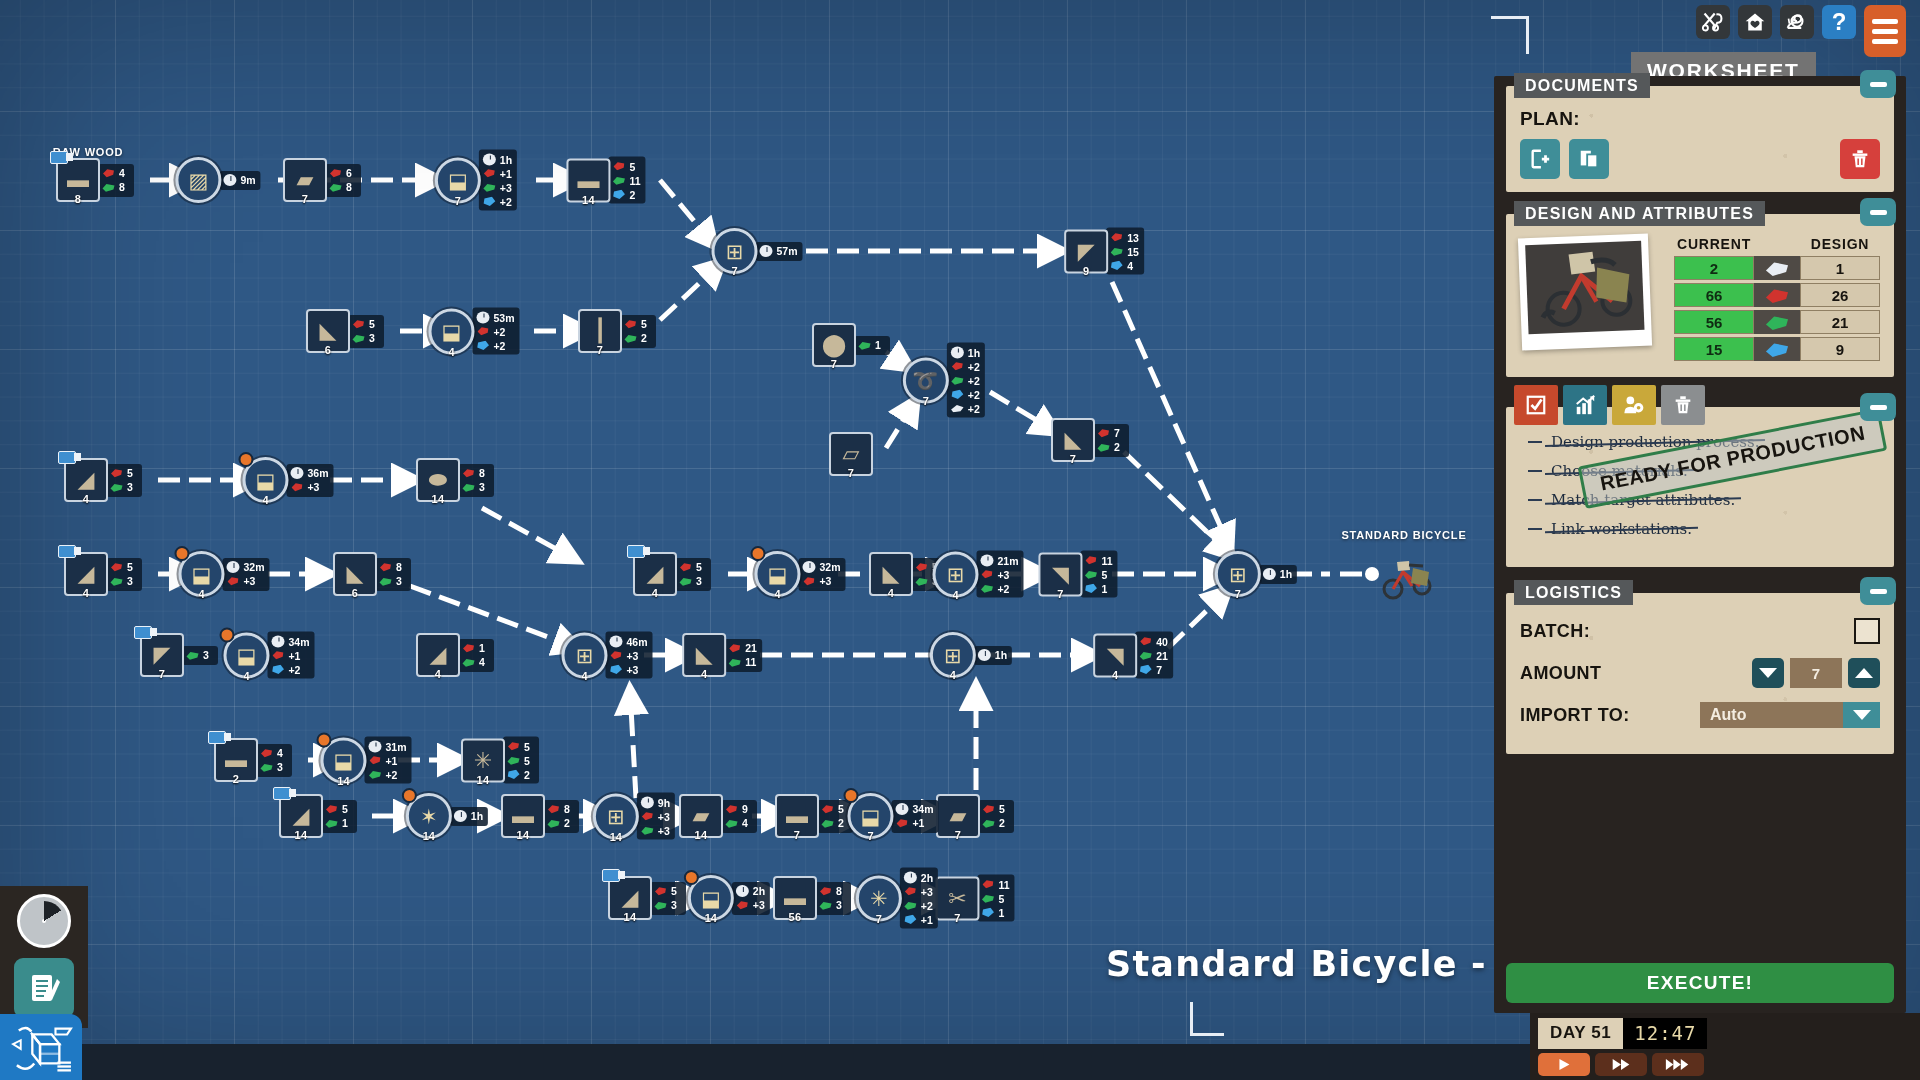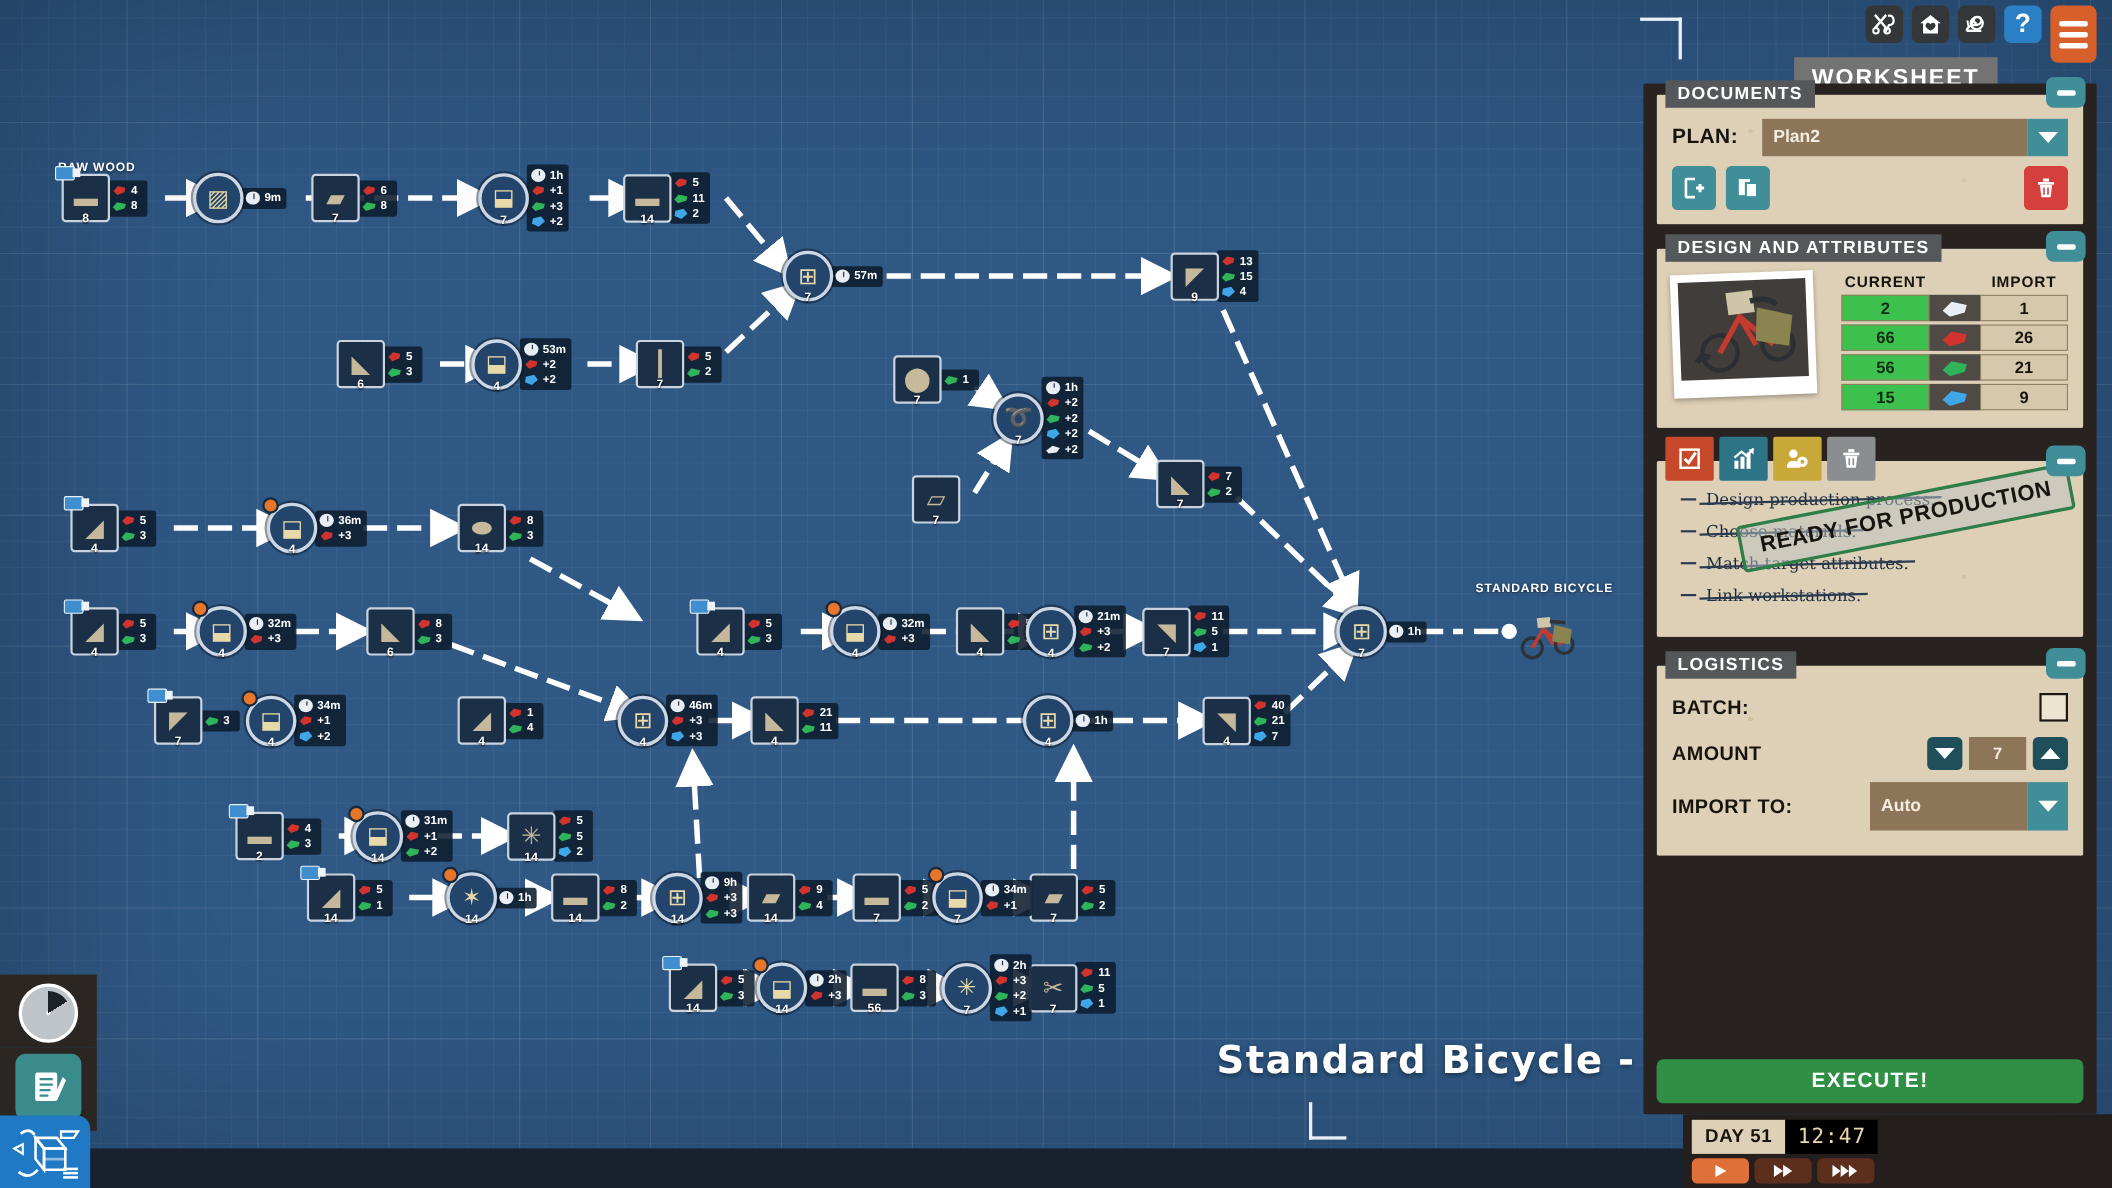--- a/index.html
+++ b/index.html
@@ -202,21 +202,21 @@
   
   .lrow{ display:flex; align-items:center; margin-bottom:10px; min-height:32px;}
   .lrow .lbl{ font-weight:700;font-size:18px;color:#17140f; letter-spacing:.4px; flex:1;}
   .chkbox{ width:26px;height:26px;background:#ece3d0;border:2.5px solid #1a1712;
      cursor:pointer;}
   .stepper{ display:flex; align-items:center; gap:6px;}
   .stepbtn{ width:32px;height:30px;background:#1f4f5a;border-radius:5px;
      display:flex;align-items:center;justify-content:center;cursor:pointer;}
   .stepval{ width:52px;height:30px;background:#8d7559;color:#f3ece0;
      display:flex;align-items:center;justify-content:center;font-weight:700;font-size:15px;}
-  .importcombo{ width:178px; display:flex; height:44px;}
+  .importcombo{ width:178px; display:flex; height:26px;}
 
   .execute{ width:100%; height:40px; background:#2f8f44; border-radius:6px;
      display:flex;align-items:center;justify-content:center; color:#fff;
      font-weight:700; font-size:19px; letter-spacing:1.3px; cursor:pointer;
      position:absolute; left:12px; right:12px; bottom:10px; width:calc(100% - 24px);}
 
   
   .statusbar{ position:absolute; left:1530px; bottom:0; width:390px; height:67px;
      background:#241f1c; display:flex; align-items:center; padding:5px 8px; gap:8px;}
   .daywrap{ display:flex; flex-direction:column; gap:4px;}
@@ -1268,26 +1268,20 @@
   <div class="panel">
 
     <div class="sect">
       <div class="sect-head">DOCUMENTS</div>
       <div class="minus">
           <i></i>
         </div>
       <div class="sect-body">
         <div class="frow">
           <div class="flabel">PLAN:</div>
-          <div class="combo">
-            <div class="cval">Plan2</div>
-            <div class="carrow">
-                <div class="chev"></div>
-              </div>
-          </div>
         </div>
         <div class="btnrow">
           <div class="sqbtn">
             <svg viewBox="0 0 24 24" width="22" height="22">
               <path d="M13 3 H5 a1 1 0 0 0 -1 1 v16 a1 1 0 0 0 1 1 h8" fill="none" stroke="#fff" stroke-width="2.6"></path>
               <path d="M14 12 H22 M18 8 V16" stroke="#fff" stroke-width="3"></path>
             </svg>
           </div>
           <div class="sqbtn">
             <svg viewBox="0 0 24 24" width="22" height="22">
@@ -1327,21 +1321,21 @@
               <polygon points="40,8 64,6 66,26 42,28" fill="#cfc5a8"></polygon>
               <path d="M62 16 q16 -4 24 4" stroke="#2b2f33" stroke-width="5" fill="none"></path>
               <path d="M24 66 q-8 -4 -12 4" stroke="#2b2f33" stroke-width="5" fill="none"></path>
             </svg>
           </div>
         </div>
         <div class="attr">
           <div class="attr-head">
             <div class="c1">CURRENT</div>
             <div class="c2"></div>
-            <div class="c3">IMPORT</div>
+            <div class="c3">DESIGN</div>
           </div>
           <div id="attr-rows">
               <div class="arow">
                 <div class="cur">2</div>
                 <div class="icn">
                   <div class="sh" style="background:#e9eef4;clip-path:polygon(4% 62%,38% 22%,96% 36%,88% 70%,32% 90%);"></div>
                 </div>
                 <div class="tgt">1</div>
               </div>
               <div class="arow">

